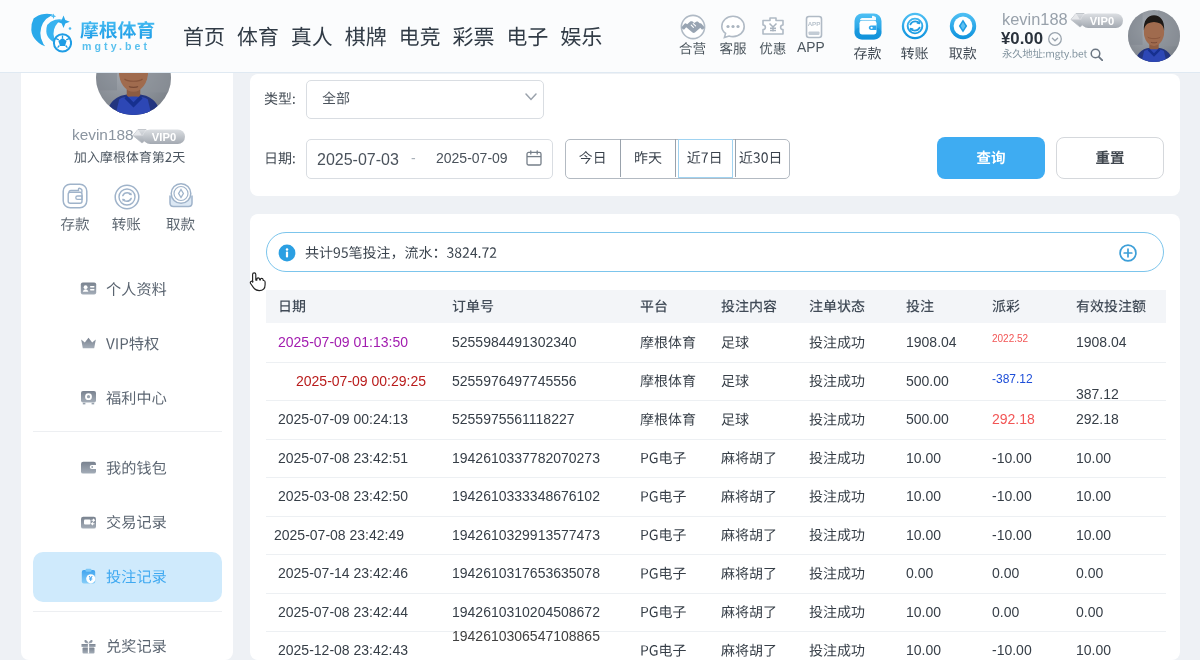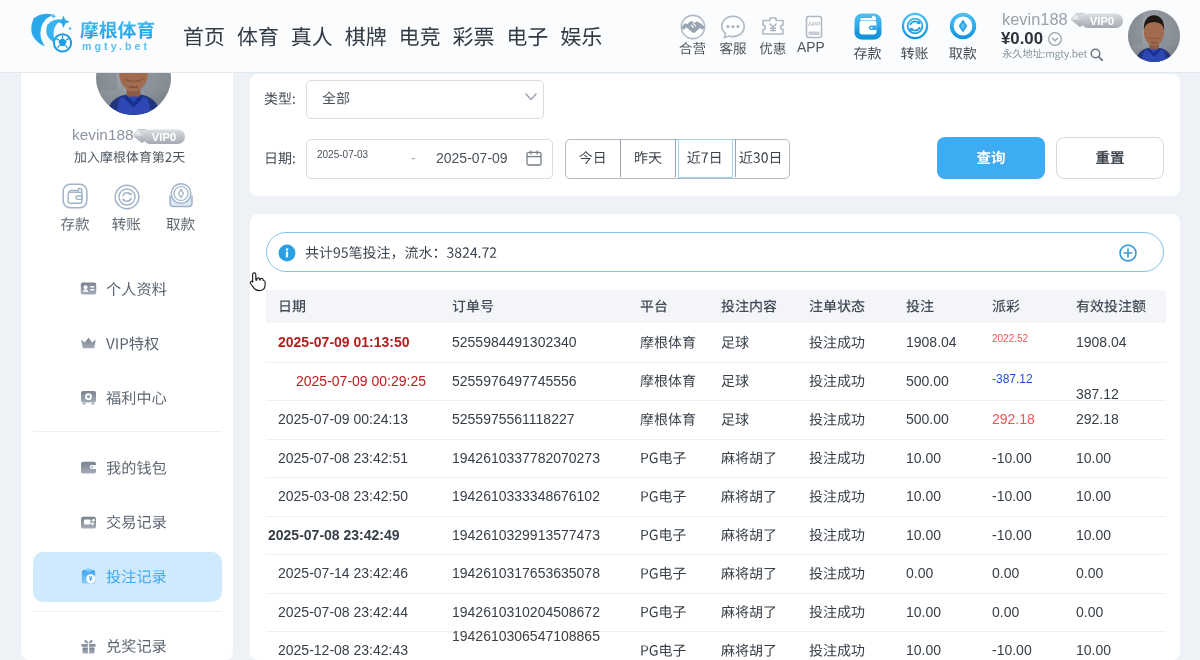--- a/index.html
+++ b/index.html
@@ -265,24 +265,24 @@
     </svg>
     <svg class="ric" style="left:247px;top:271px" width="19" height="21" viewBox="0 0 19 21">
       <path d="M7.2,1.8 C8.1,1.8 8.8,2.5 8.8,3.4 L8.8,9.1 L9.8,9.2 L9.8,8.3 C9.8,7.5 10.4,6.9 11.2,6.9 C11.9,6.9 12.5,7.4 12.6,8.1 L12.7,8.9 L13.4,9 L13.4,8.6 C13.4,7.9 14,7.3 14.7,7.3 C15.4,7.3 16,7.8 16.1,8.5 L16.2,9.4 L16.8,9.5 C17.5,9.6 18.1,10.2 18.1,11 L18.1,13.8 C18.1,17.3 15.7,19.6 12.2,19.6 C9.6,19.6 7.9,18.7 6.5,16.6 L3.6,12.5 C3.1,11.8 3.3,10.9 4,10.4 C4.6,10 5.5,10.1 6,10.6 L5.6,11.2 L5.6,3.4 C5.6,2.5 6.3,1.8 7.2,1.8 Z" fill="#fff" stroke="#222" stroke-width="1.15" stroke-linejoin="round"></path>
     </svg>
   <div style="position:relative;z-index:25">
       <div class="t " style="left:797px;top:38.4px;font-size:13.8px;color:#4d575f;font-weight:normal;letter-spacing:0">APP</div>
       <div class="t " style="left:1002px;top:7.7px;font-size:16.4px;color:#98a1ab;font-weight:normal;letter-spacing:0">kevin188</div>
       <div class="t " style="left:1001px;top:26.5px;font-size:16.8px;color:#2a323c;font-weight:bold;letter-spacing:0">¥0.00</div>
       <div class="t " style="left:82px;top:39.4px;font-size:10.6px;color:#59c0ee;font-weight:bold;letter-spacing:3.1px">mgty.bet</div>
       <div class="t " style="left:72px;top:123.9px;font-size:15.4px;color:#8b95a0;font-weight:normal;letter-spacing:0">kevin188</div>
-      <div class="t " style="left:317px;top:147.9px;font-size:10px;color:#4a525b;font-weight:normal;letter-spacing:0">2025-07-03</div>
+      <div class="t " style="left:317px;top:147.9px;font-size:16px;color:#4a525b;font-weight:normal;letter-spacing:0">2025-07-03</div>
       <div class="t " style="left:411px;top:147.9px;font-size:14px;color:#a8b0b8;font-weight:normal;letter-spacing:0">-</div>
       <div class="t " style="left:436px;top:147.9px;font-size:14px;color:#4a525b;font-weight:normal;letter-spacing:0">2025-07-09</div>
-      <div class="t " style="left:278px;top:332.2px;font-size:14px;color:#b91c1c;font-weight:bold;letter-spacing:0">2025-07-09 01:13:50</div>
+      <div class="t " style="left:278px;top:332.2px;font-size:14px;color:#a21caf;font-weight:normal;letter-spacing:0">2025-07-09 01:13:50</div>
       <div class="t " style="left:452px;top:332.2px;font-size:14px;color:#363e47;font-weight:normal;letter-spacing:0">5255984491302340</div>
       <div class="t " style="left:906px;top:332.2px;font-size:14px;color:#363e47;font-weight:normal;letter-spacing:0">1908.04</div>
       <div class="t " style="left:992px;top:332.2px;font-size:10px;color:#f25555;font-weight:normal;letter-spacing:0">2022.52</div>
       <div class="t " style="left:1076px;top:332.2px;font-size:14px;color:#363e47;font-weight:normal;letter-spacing:0">1908.04</div>
       <div class="t " style="left:296px;top:370.7px;font-size:14px;color:#b91c1c;font-weight:normal;letter-spacing:0">2025-07-09 00:29:25</div>
       <div class="t " style="left:452px;top:370.7px;font-size:14px;color:#363e47;font-weight:normal;letter-spacing:0">5255976497745556</div>
       <div class="t " style="left:906px;top:370.7px;font-size:14px;color:#363e47;font-weight:normal;letter-spacing:0">500.00</div>
       <div class="t " style="left:992px;top:370.7px;font-size:12px;color:#1d4ed8;font-weight:normal;letter-spacing:0">-387.12</div>
       <div class="t " style="left:1076px;top:384px;font-size:14px;color:#363e47;font-weight:normal;letter-spacing:0">387.12</div>
       <div class="t " style="left:278px;top:409.2px;font-size:14px;color:#363e47;font-weight:normal;letter-spacing:0">2025-07-09 00:24:13</div>
@@ -293,21 +293,21 @@
       <div class="t " style="left:278px;top:447.7px;font-size:14px;color:#363e47;font-weight:normal;letter-spacing:0">2025-07-08 23:42:51</div>
       <div class="t " style="left:452px;top:447.7px;font-size:14px;color:#363e47;font-weight:normal;letter-spacing:0">1942610337782070273</div>
       <div class="t " style="left:906px;top:447.7px;font-size:14px;color:#363e47;font-weight:normal;letter-spacing:0">10.00</div>
       <div class="t " style="left:992px;top:447.7px;font-size:14px;color:#363e47;font-weight:normal;letter-spacing:0">-10.00</div>
       <div class="t " style="left:1076px;top:447.7px;font-size:14px;color:#363e47;font-weight:normal;letter-spacing:0">10.00</div>
       <div class="t " style="left:278px;top:486.2px;font-size:14px;color:#363e47;font-weight:normal;letter-spacing:0">2025-03-08 23:42:50</div>
       <div class="t " style="left:452px;top:486.2px;font-size:14px;color:#363e47;font-weight:normal;letter-spacing:0">1942610333348676102</div>
       <div class="t " style="left:906px;top:486.2px;font-size:14px;color:#363e47;font-weight:normal;letter-spacing:0">10.00</div>
       <div class="t " style="left:992px;top:486.2px;font-size:14px;color:#363e47;font-weight:normal;letter-spacing:0">-10.00</div>
       <div class="t " style="left:1076px;top:486.2px;font-size:14px;color:#363e47;font-weight:normal;letter-spacing:0">10.00</div>
-      <div class="t " style="left:268px;top:524.7px;font-size:14px;color:#363e47;font-weight:bold;letter-spacing:0">2025-07-08 23:42:49</div>
+      <div class="t " style="left:274px;top:524.7px;font-size:14px;color:#363e47;font-weight:normal;letter-spacing:0">2025-07-08 23:42:49</div>
       <div class="t " style="left:452px;top:524.7px;font-size:14px;color:#363e47;font-weight:normal;letter-spacing:0">1942610329913577473</div>
       <div class="t " style="left:906px;top:524.7px;font-size:14px;color:#363e47;font-weight:normal;letter-spacing:0">10.00</div>
       <div class="t " style="left:992px;top:524.7px;font-size:14px;color:#363e47;font-weight:normal;letter-spacing:0">-10.00</div>
       <div class="t " style="left:1076px;top:524.7px;font-size:14px;color:#363e47;font-weight:normal;letter-spacing:0">10.00</div>
       <div class="t " style="left:278px;top:563.2px;font-size:14px;color:#363e47;font-weight:normal;letter-spacing:0">2025-07-14 23:42:46</div>
       <div class="t " style="left:452px;top:563.2px;font-size:14px;color:#363e47;font-weight:normal;letter-spacing:0">1942610317653635078</div>
       <div class="t " style="left:906px;top:563.2px;font-size:14px;color:#363e47;font-weight:normal;letter-spacing:0">0.00</div>
       <div class="t " style="left:992px;top:563.2px;font-size:14px;color:#363e47;font-weight:normal;letter-spacing:0">0.00</div>
       <div class="t " style="left:1076px;top:563.2px;font-size:14px;color:#363e47;font-weight:normal;letter-spacing:0">0.00</div>
       <div class="t " style="left:278px;top:601.7px;font-size:14px;color:#363e47;font-weight:normal;letter-spacing:0">2025-07-08 23:42:44</div>

